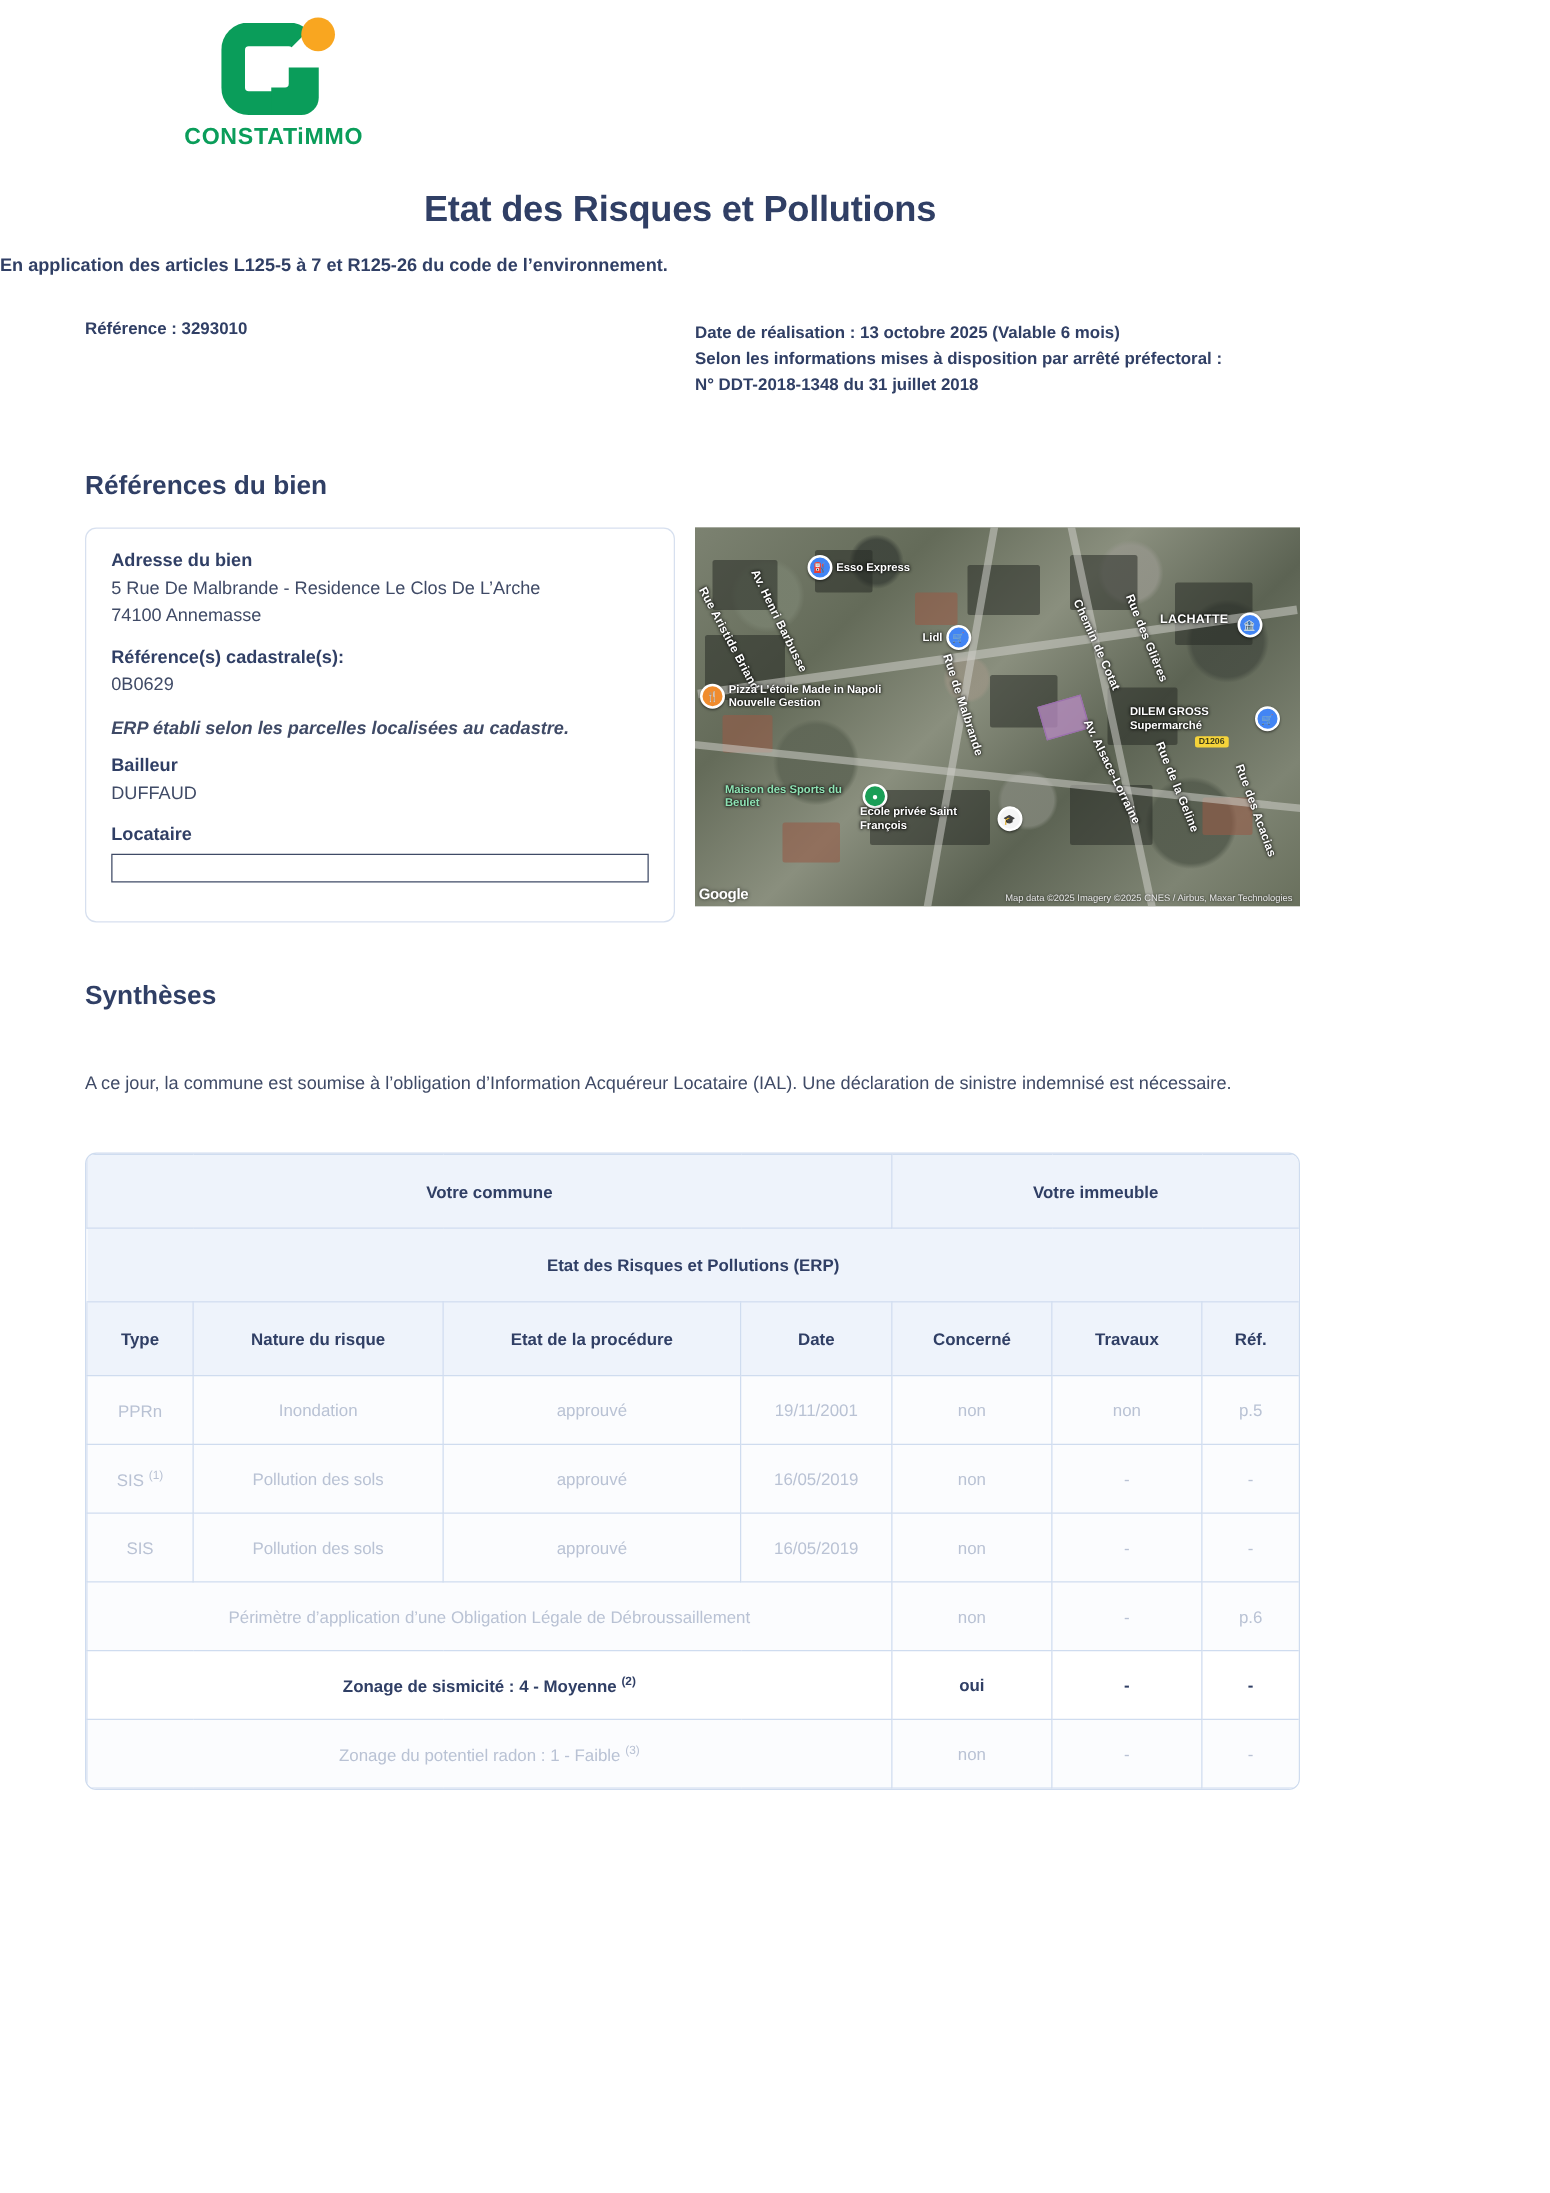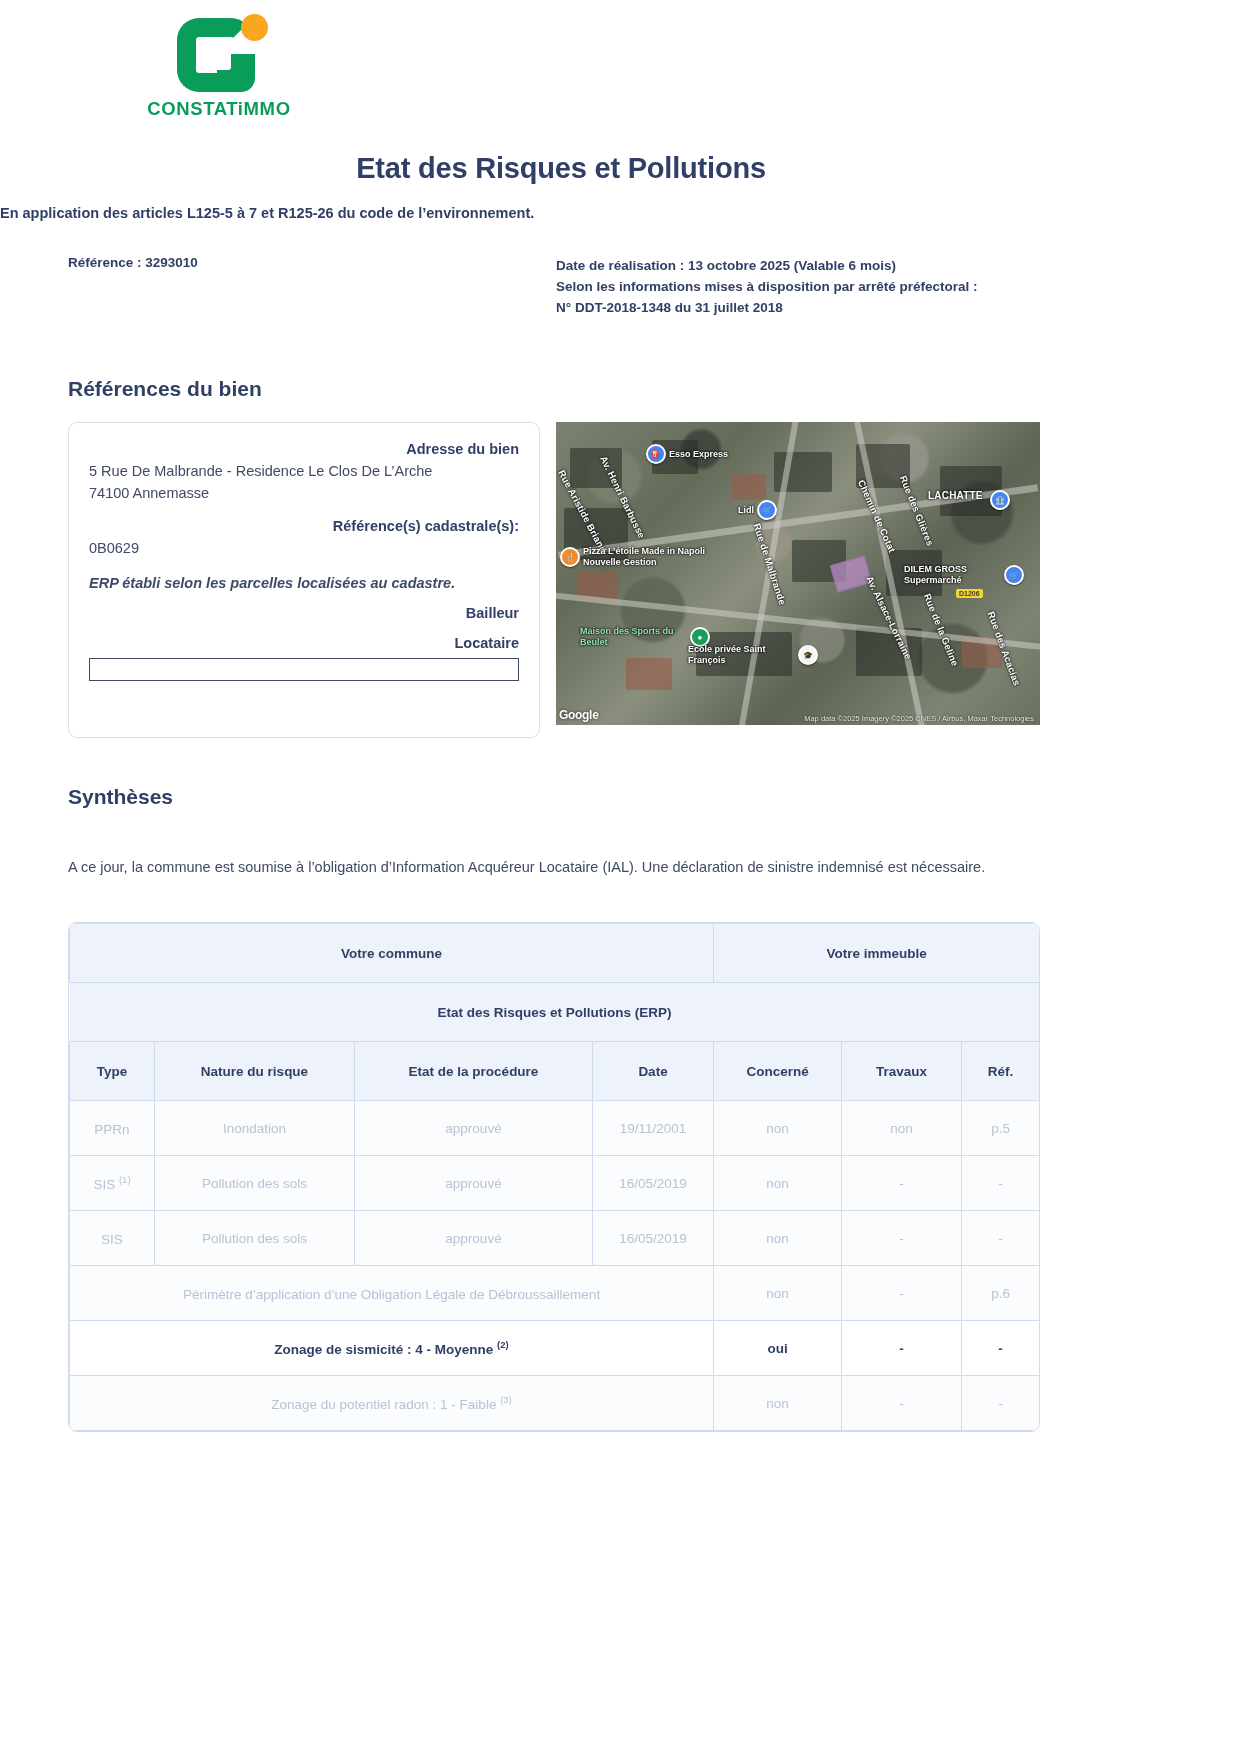--- a/index.html
+++ b/index.html
@@ -34,21 +34,21 @@
     border-radius:50%;background:#f9a620;
   }
   .logo-text{
     margin-top:4px;font-size:18.5px;font-weight:bold;letter-spacing:0.6px;
     color:#0a9d5a;
   }
 
   
   .doc-title{
     position:absolute;left:0;top:152px;width:1088px;text-align:center;
-    font-size:29px;font-weight:bold;color:#303f65;letter-spacing:-0.2px;margin-left:17px;
+    font-size:29px;font-weight:bold;color:#303f65;letter-spacing:-0.2px;
   }
   .doc-sub{
     position:absolute;left:0;top:205px;width:1240px;
     font-size:14.5px;font-weight:bold;color:#303f65;
   }
 
   
   .meta-left{
     position:absolute;left:68px;top:255px;
     font-size:13.5px;font-weight:bold;color:#303f65;
@@ -64,21 +64,21 @@
   }
   #h-ref{left:68px;top:377px;}
   #h-synth{left:68px;top:785px;}
 
   
   .info-card{
     position:absolute;left:68px;top:422px;width:472px;height:316px;
     border:1px solid #d7e0ef;border-radius:9px;background:#fff;
     box-sizing:border-box;padding:18px 20px;
   }
-  .lbl{font-size:14.5px;font-weight:bold;color:#303f65;margin-top:14px;text-align:right;}
+  .lbl{font-size:14.5px;font-weight:bold;color:#303f65;margin-top:14px;}
   .lbl.first{margin-top:0;}
   .val{font-size:14.5px;color:#3f4a66;margin-top:3px;line-height:22px;}
   .ital{font-size:14.5px;font-style:italic;font-weight:bold;color:#3f4a66;margin-top:16px;}
   .tenant-input{
     margin-top:7px;width:100%;height:23px;
     border:1px solid #3f4a66;background:#fff;box-sizing:border-box;
   }
 
   
   .map{
@@ -206,20 +206,21 @@
     <div class="lbl first">Adresse du bien</div>
     <div class="val">5 Rue De Malbrande - Residence Le Clos De L’Arche</div>
     <div class="val" style="margin-top:0">74100 Annemasse</div>
 
     <div class="lbl">Référence(s) cadastrale(s):</div>
     <div class="val">0B0629</div>
 
     <div class="ital">ERP établi selon les parcelles localisées au cadastre.</div>
 
     <div class="lbl">Bailleur</div>
+    <div class="val">DUFFAUD</div>
 
     <div class="lbl">Locataire</div>
     <input class="tenant-input" type="text" value="" style="">
   </div>
 
   <div class="map">
     <div class="map-sat"></div>
 
     <div class="blk" style="left:14px;top:26px;width:52px;height:40px;"></div>
     <div class="blk" style="left:8px;top:86px;width:64px;height:52px;"></div>

